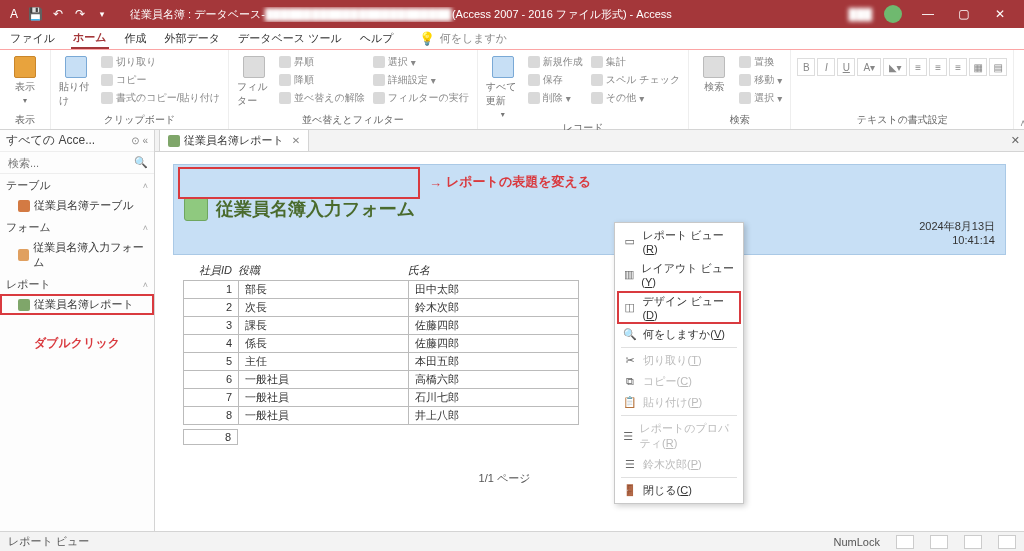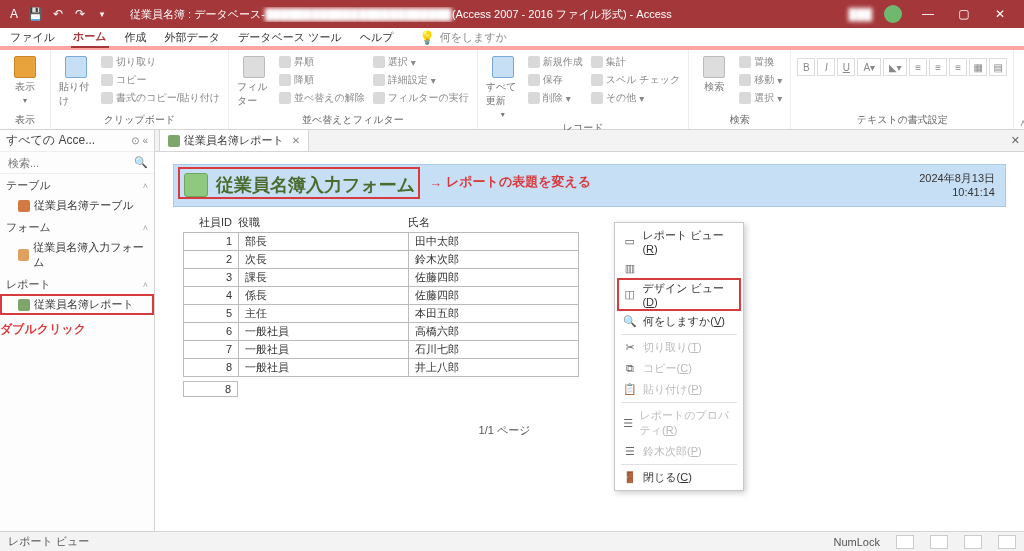--- a/index.html
+++ b/index.html
@@ -8,21 +8,21 @@
   .titlebar { height: 28px; background: #a4373a; color: #fff; display: flex; align-items: center; padding: 0 6px; font-size: 11px; }
   .titlebar .qat { display: flex; gap: 6px; align-items: center; }
   .titlebar .qat .ic { width: 16px; height: 16px; display: flex; align-items: center; justify-content: center; font-size: 12px; color: #fff; }
   .titlebar .title { flex: 1; text-align: left; padding-left: 20px; white-space: nowrap; overflow: hidden; }
   .titlebar .title .blur { filter: blur(2px); display: inline-block; }
   .titlebar .winbtns { display: flex; gap: 0; }
   .titlebar .winbtns .wb { width: 36px; height: 28px; display: flex; align-items: center; justify-content: center; font-size: 12px; }
   .titlebar .avatar { width: 18px; height: 18px; border-radius: 50%; background: #6fb96f; margin: 0 8px; }
   .titlebar .blurword { filter: blur(2px); padding: 0 4px; }
   
-  .menubar { height: 22px; display: flex; align-items: center; padding: 0 8px; gap: 14px; border-bottom: 4px solid #fca5a5; background: #fff; font-size: 11px; }
+  .menubar { height: 22px; display: flex; align-items: center; padding: 0 8px; gap: 14px; border-bottom: 1px solid #fca5a5; background: #fff; font-size: 11px; }
   .menubar .mitem { padding: 2px 2px; cursor: pointer; }
   .menubar .mitem.active { color: #a4373a; border-bottom: 2px solid #a4373a; font-weight: bold; }
   .menubar .tellme { color: #888; display: flex; align-items: center; gap: 4px; margin-left: 10px; }
   .menubar .tellme .mag { font-size: 13px; }
   
   .ribbon { height: 80px; background: #fff; display: flex; border-bottom: 1px solid #d4d4d4; font-size: 10px; color: #777; }
   .ribgroup { border-right: 1px solid #eee; display: flex; flex-direction: column; padding: 2px 6px 0; }
   .ribgroup .body { flex: 1; display: flex; align-items: flex-start; gap: 4px; padding-top: 2px; }
   .ribgroup .lbl { text-align: center; font-size: 10px; color: #666; padding-bottom: 2px; }
   .bigbtn { width: 38px; display: flex; flex-direction: column; align-items: center; gap: 2px; padding: 2px; }
@@ -41,35 +41,35 @@
   .nav .navhead .arrows { color: #888; font-size: 10px; }
   .nav .search { height: 22px; display: flex; align-items: center; padding: 0 6px; border-bottom: 1px solid #eee; }
   .nav .search input { border: none; outline: none; width: 100%; font-size: 11px; color: #888; background: transparent; }
   .nav .group { font-size: 11px; color: #444; padding: 4px 6px 2px; display: flex; justify-content: space-between; align-items: center; }
   .nav .group .chev { color: #aaa; font-size: 9px; }
   .nav .item { padding: 3px 6px 3px 18px; display: flex; align-items: center; gap: 4px; font-size: 11px; color: #333; cursor: pointer; }
   .nav .item .iic { width: 12px; height: 12px; background: #d37a43; border-radius: 2px; }
   .nav .item .iic.form { background: #e0a060; }
   .nav .item .iic.rep { background: #7fa66a; }
   .nav .item.hl { outline: 2px solid #d93a3f; outline-offset: -2px; }
-  .nav .annot { color: #d93a3f; font-weight: bold; padding: 6px 0; font-size: 12px; }
+  .nav .annot { color: #d93a3f; font-weight: bold; text-align: center; padding: 20px 0; font-size: 12px; }
   
   .doc { flex: 1; background: #fff; position: relative; overflow: hidden; }
   .tabrow { height: 22px; background: #f3f3f3; border-bottom: 1px solid #d4d4d4; display: flex; align-items: flex-end; padding-left: 4px; }
   .doctab { background: #fff; border: 1px solid #d4d4d4; border-bottom: none; padding: 3px 8px; font-size: 11px; display: flex; align-items: center; gap: 4px; }
   .doctab .dic { width: 12px; height: 12px; background: #7fa66a; border-radius: 2px; }
   .doctab .x { color: #888; font-size: 10px; margin-left: 4px; cursor: pointer; }
   .report { padding: 12px 18px; }
   .rhead { background: #c7dff5; border: 1px solid #aac9e6; padding: 6px 10px; display: flex; align-items: center; position: relative; margin-bottom: 6px; }
   .rhead .ricon { width: 24px; height: 24px; background: #8fc97f; border: 1px solid #6fa65f; border-radius: 3px; margin-right: 8px; }
   .rhead .rtitle { font-size: 18px; color: #4a6b2d; font-weight: 600; }
   .rhead .hl-box { position: absolute; left: 4px; top: 2px; width: 242px; height: 32px; border: 2px solid #d93a3f; pointer-events: none; }
   .rhead .arrow-ann { position: absolute; left: 255px; top: 8px; color: #d93a3f; font-weight: bold; font-size: 13px; display: flex; align-items: center; gap: 4px; }
-  .rhead .rdate { margin-left: auto; text-align: right; font-size: 11px; color: #333; line-height: 1.3; }
-  .colhead { display: flex; padding: 2px 10px; font-size: 11px; color: #333; }
+  .rhead .rdate { margin-left: auto; text-align: right; font-size: 11px; color: #333; line-height: 1.3; margin-top: 48px; }
+  .colhead { display: flex; padding: 2px 10px; font-size: 11px; color: #333; font-style: italic; }
   .colhead .c1 { width: 55px; text-align: right; padding-right: 6px; }
   .colhead .c2 { width: 170px; }
   .colhead .c3 { width: 170px; }
   table.rtab { border-collapse: collapse; margin-left: 10px; }
   table.rtab td { border: 1px solid #bbb; padding: 1px 6px; font-size: 11px; height: 18px; }
   table.rtab td.id { width: 55px; text-align: right; }
   table.rtab td.role { width: 170px; }
   table.rtab td.name { width: 170px; }
   .totalrow { margin-left: 10px; margin-top: 4px; }
   .totalrow .totbox { width: 55px; border: 1px solid #bbb; text-align: right; padding: 1px 6px; font-size: 11px; }
@@ -382,20 +382,21 @@
   </div>
 </div>
 
 <div class="ctxmenu">
   <div class="ci">
       <span class="cic">▭</span>
       <span><span>レポート ビュー</span>(<span class="u">R</span>)</span>
     </div>
   <div class="ci">
       <span class="cic">▥</span>
+      <span><span>レイアウト ビュー</span>(<span class="u">Y</span>)</span>
     </div>
   <div class="ci hl">
       <span class="cic">◫</span>
       <span><span>デザイン ビュー</span>(<span class="u">D</span>)</span>
     </div>
   <div class="ci">
       <span class="cic">🔍</span>
       <span><span>何をしますか</span>(<span class="u">V</span>)</span>
     </div>
   <div class="sep"></div>

